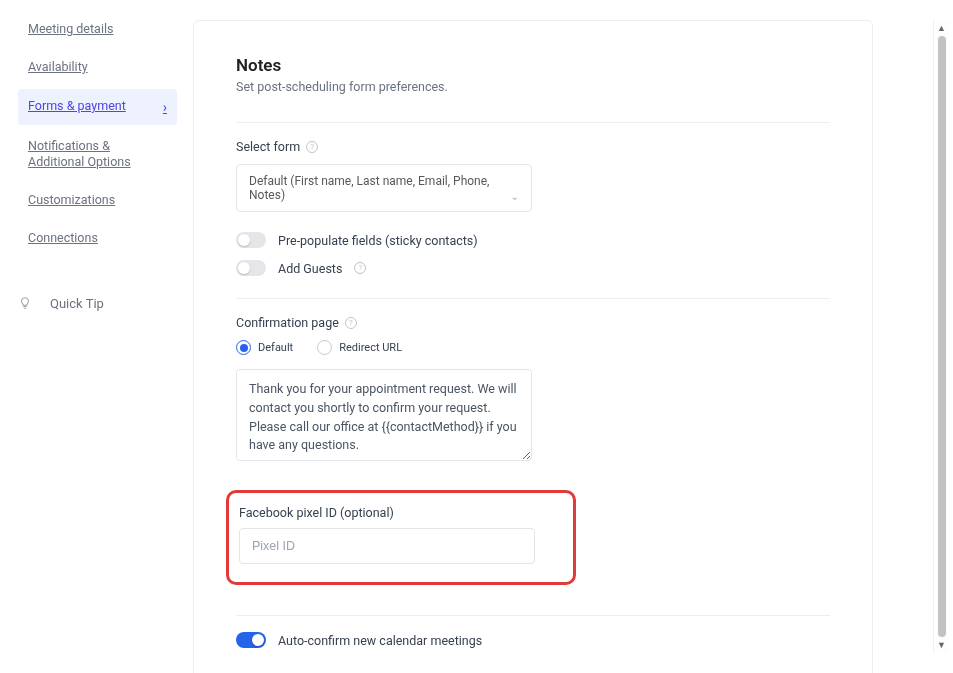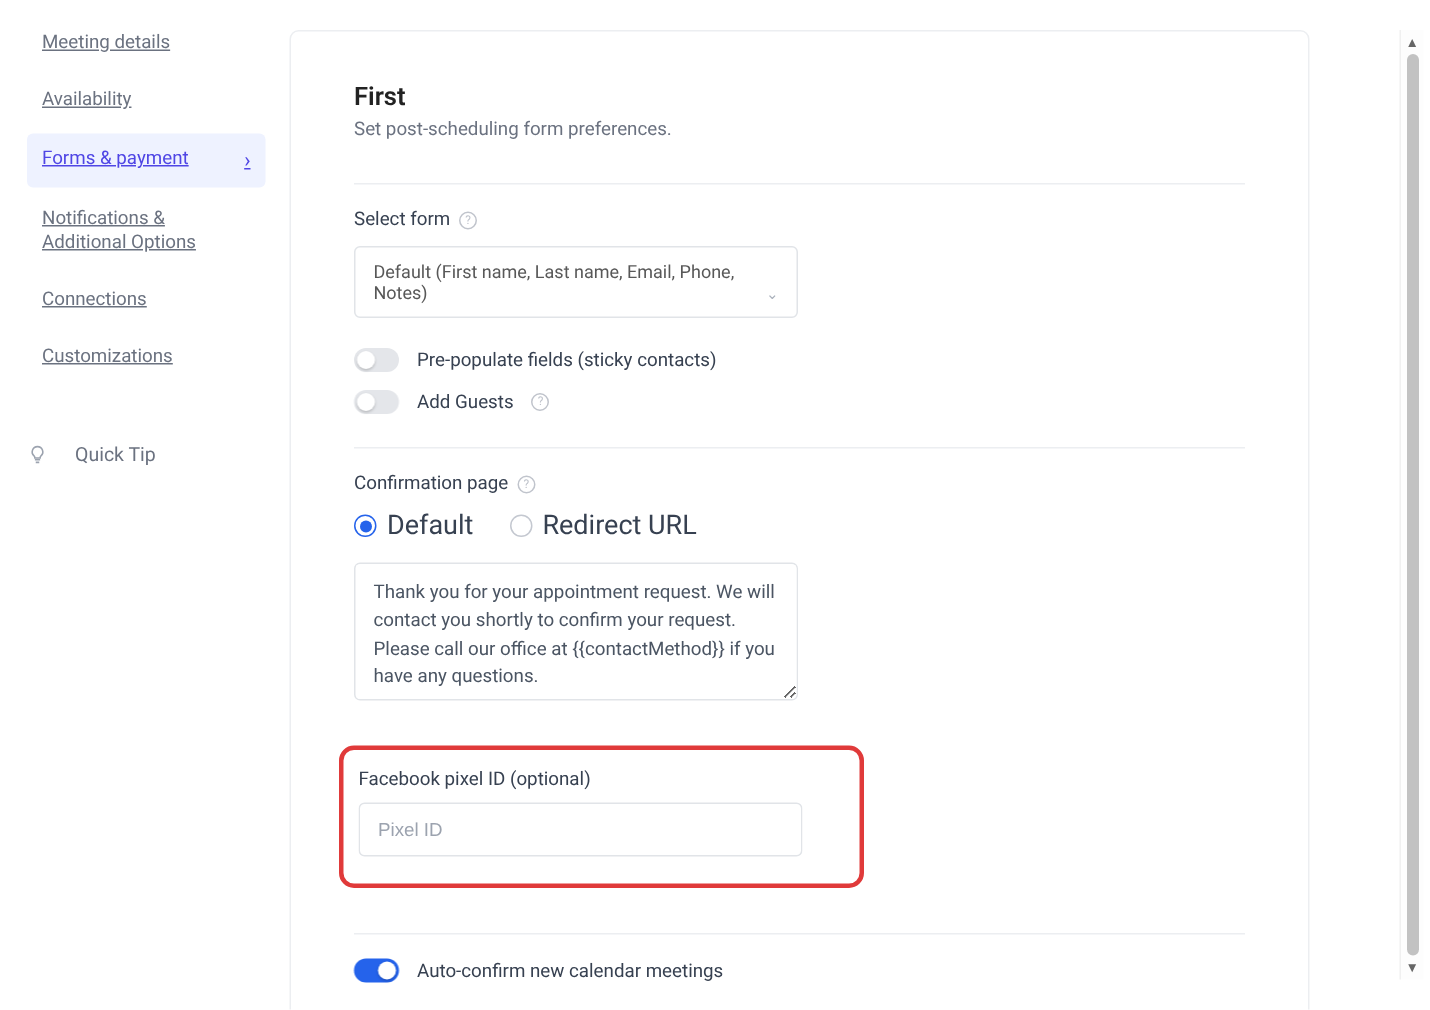--- a/index.html
+++ b/index.html
@@ -185,21 +185,21 @@
     .toggle.on { background:#2563eb; }
     .toggle.on .knob { left:16px; }
 
     .radio-row {
       display:flex;
       gap:24px;
       margin-bottom:14px;
     }
     .radio-option {
       display:flex;align-items:center;gap:7px;
-      font-size:18px;color:#374151;
+      font-size:11px;color:#374151;
       cursor:pointer;
     }
     .radio {
       width:15px;height:15px;border:1.5px solid #c4c8d0;border-radius:50%;
       display:flex;align-items:center;justify-content:center;background:#fff;
     }
     .radio.selected { border-color:#2563eb; }
     .radio.selected::after {
       content:"";width:8px;height:8px;border-radius:50%;background:#2563eb;
     }
@@ -249,40 +249,40 @@
     <span>Availability</span>
   </div>
   <div class="nav-item active">
     <span>Forms &amp; payment</span>
     <span class="chevron">›</span>
   </div>
   <div class="nav-item">
     <span>Notifications &amp; Additional Options</span>
   </div>
   <div class="nav-item">
+    <span>Customizations</span>
+  </div>
+  <div class="nav-item">
     <span>Connections</span>
-  </div>
-  <div class="nav-item">
-    <span>Customizations</span>
   </div>
 
   <div class="quick-tip-block">
     <div class="quick-tip-header">
       <svg class="bulb-icon" viewBox="0 0 24 24" fill="none" stroke="#9ca3af" stroke-width="1.8">
         <path d="M9 18h6M10 21h4M12 3a6 6 0 0 0-4 10.5c.8.8 1 1.5 1 2.5h6c0-1 .2-1.7 1-2.5A6 6 0 0 0 12 3z"></path>
       </svg>
       <span>Quick Tip</span>
     </div>
   </div>
 </aside>
 
 <div class="main-wrap">
   <div class="card">
 
-    <h2>First</h2>
+    <h2>Notes</h2>
     <div class="subtitle">Set post-scheduling form preferences.</div>
 
     <hr class="divider">
 
     <div class="field-label">
       <span>Select form</span>
       <span class="info-icon">?</span>
     </div>
     <div class="select-box">
       <span>Default (First name, Last name, Email, Phone, Notes)</span>

